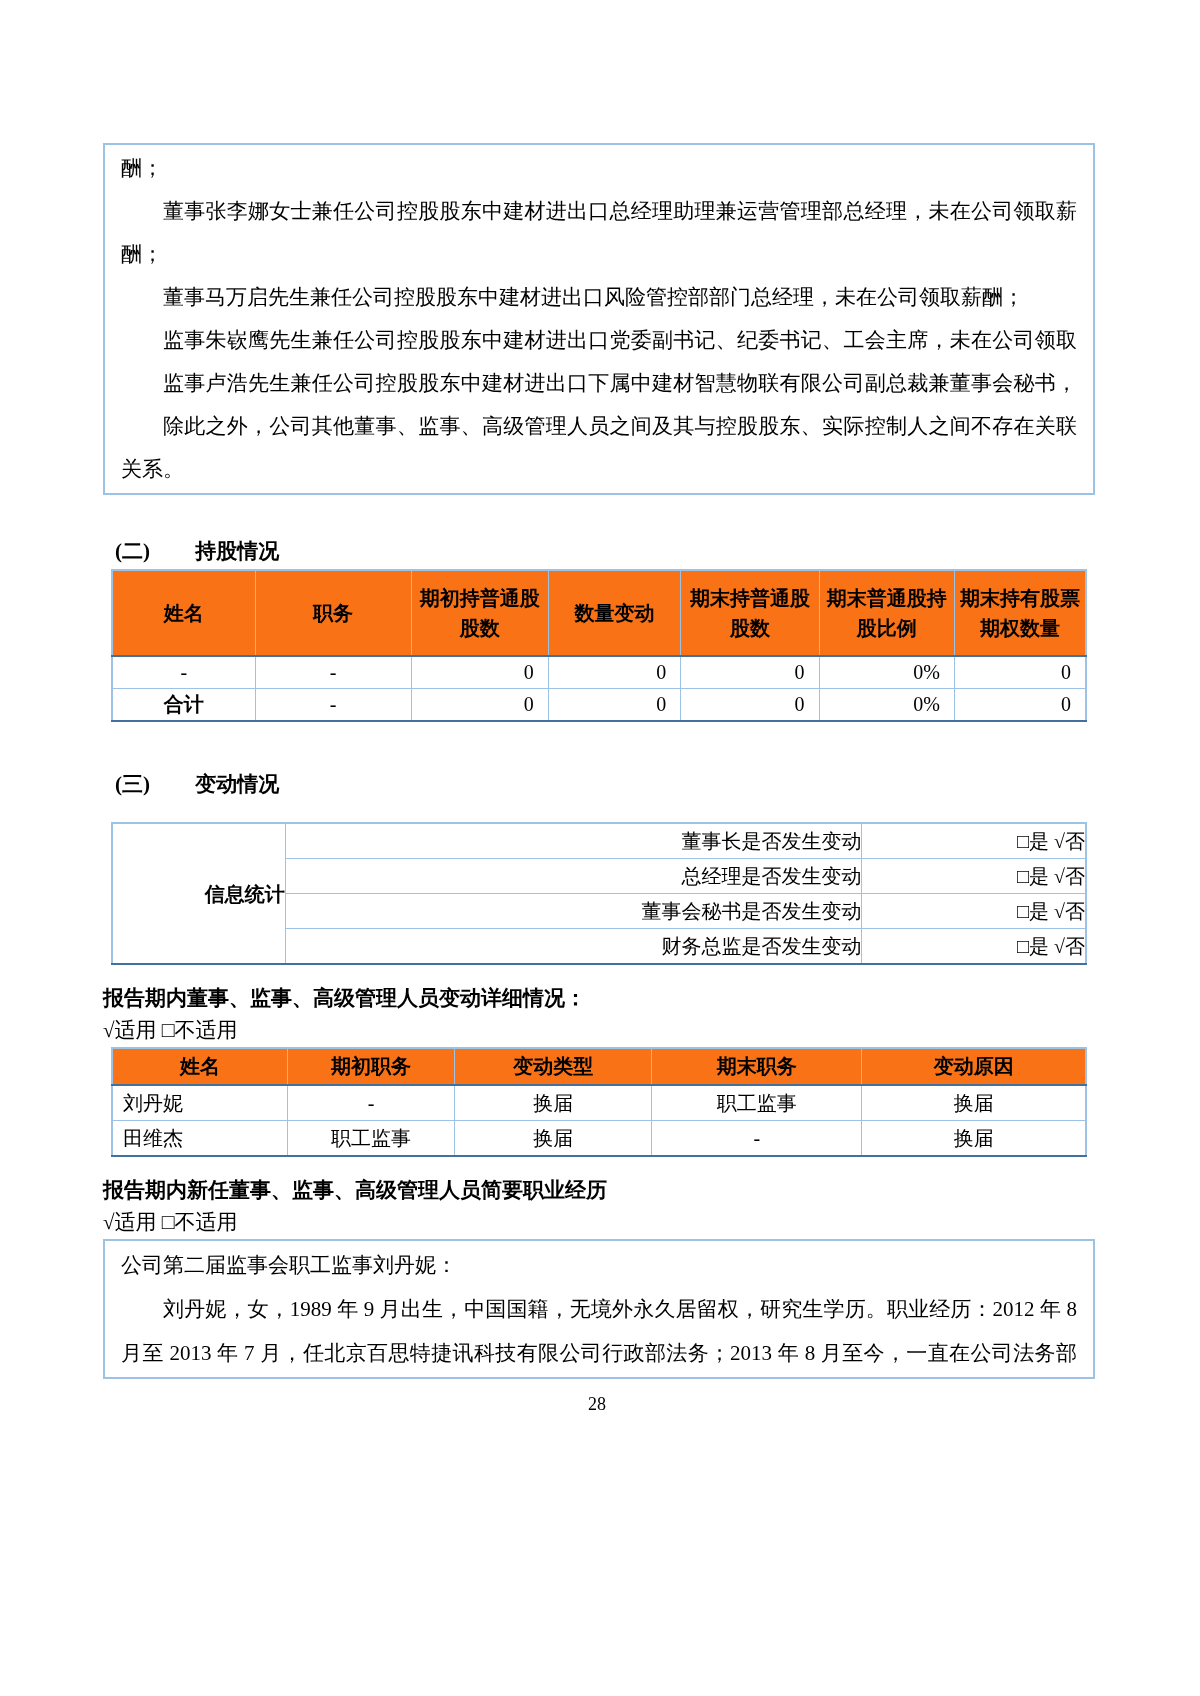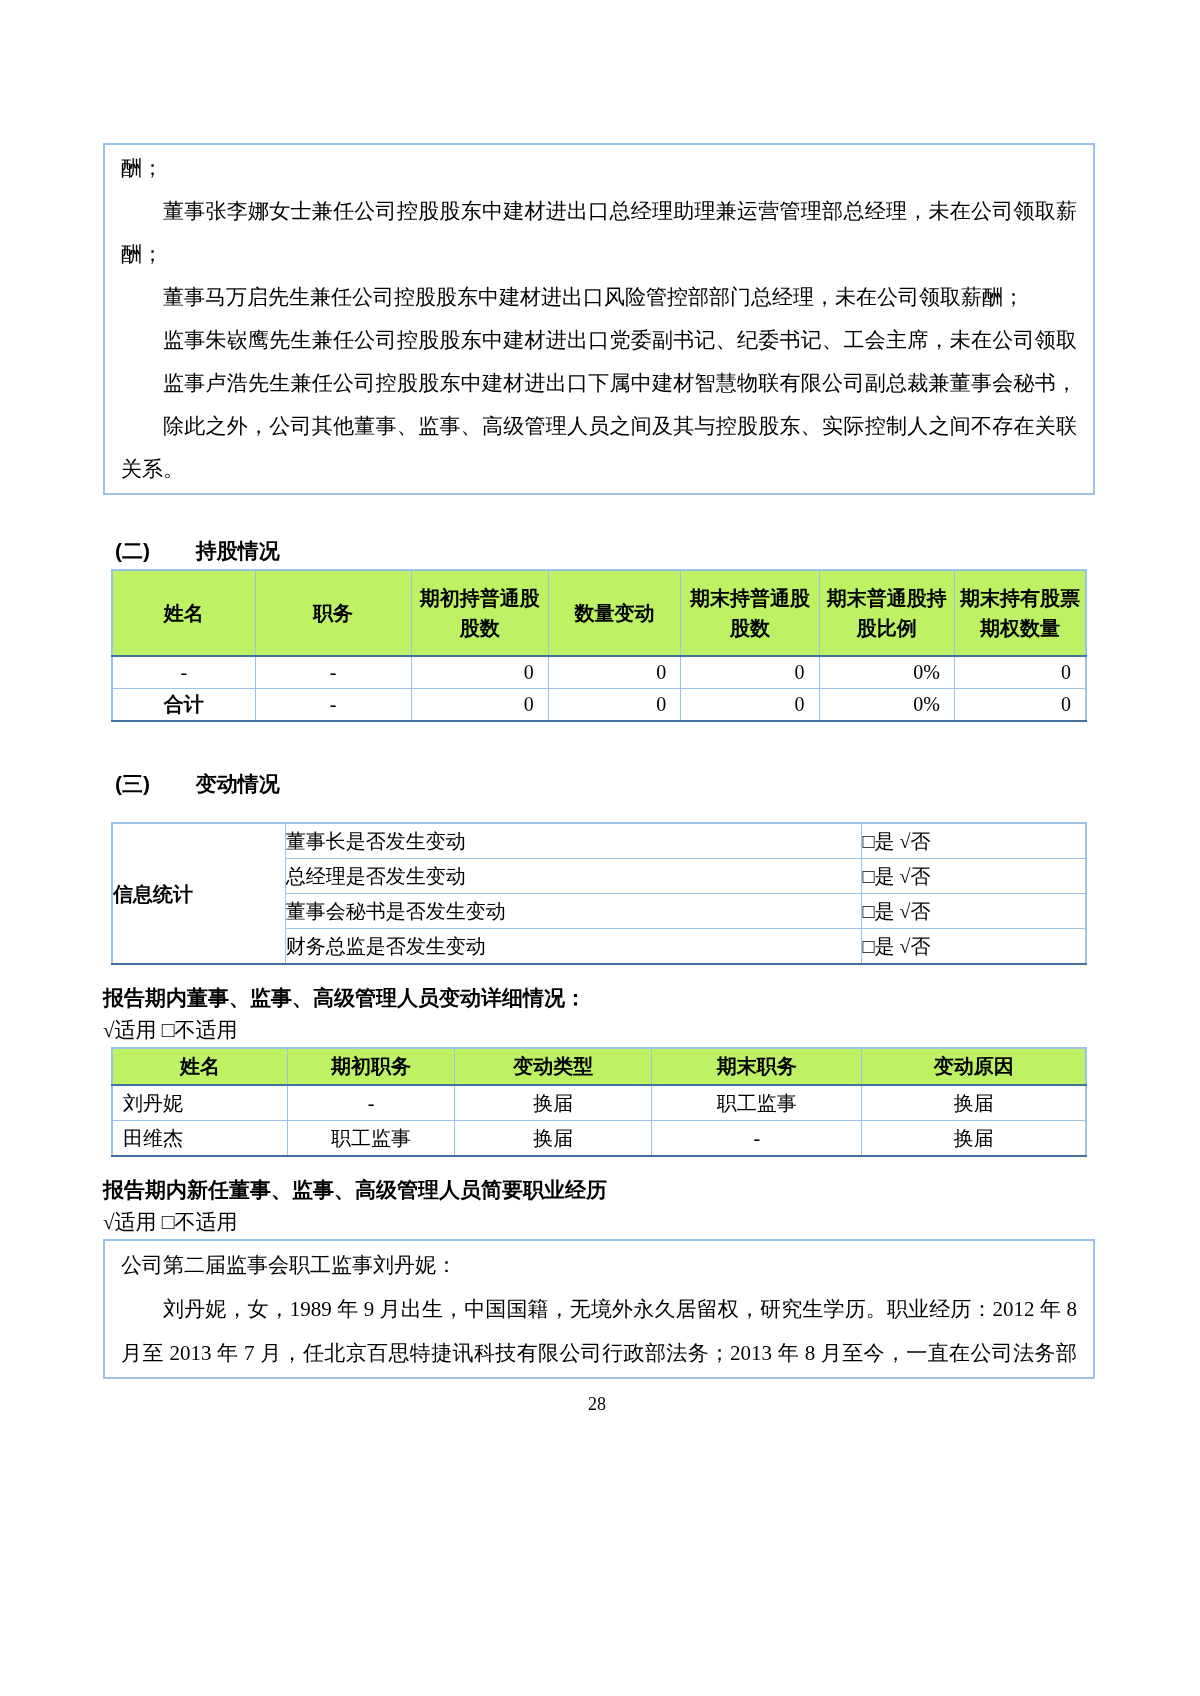--- a/index.html
+++ b/index.html
@@ -20,51 +20,51 @@
     padding:2px 16px;
     background:#fff;
   }
   .ln{margin:0;line-height:43px;}
   .ln.indent{text-indent:42px;}
   .ln.fill{text-align:justify;text-align-last:justify;}
 
   
   .section-heading{
     margin:42px 0 0 12px;
-    font-family:Liberation Sans, sans-serif;
+    font-family:Liberation Serif, serif;
     font-size:21px;font-weight:bold;line-height:28px;
   }
   .section-heading .title{margin-left:40px;}
 
   .unit-line{
     margin-top:30px;box-sizing:border-box;width:984px;
     text-align:right;line-height:26px;padding-right:6px;
   }
 
   
   .tbl{
     border-collapse:collapse;table-layout:fixed;
     margin-left:8px;width:976px;
     font-size:20px;
     border:2px solid #9CC2E5;
     border-bottom:2px solid #41719C;
     background:#fff;
   }
   .tbl th,.tbl td{border:1px solid #9CC2E5;overflow:hidden;padding:0;}
-  .tbl thead tr{background:#bef264;}
+  .tbl thead tr{background:#f97316;}
   .tbl th{font-weight:bold;line-height:30px;padding:12px 4px;border-bottom:2px solid #41719C;text-align:center;}
   .ctr{text-align:center;}
   .num{text-align:right;padding-right:14px !important;}
   .bold{font-weight:bold;}
 
   .tbl-shareholding{margin-top:4px;}
   .tbl-shareholding td{height:31px;line-height:31px;}
 
   .tbl-info{margin-top:24px;}
-  .tbl-info td{height:34px;line-height:34px;text-align:left;margin-left:40px;}
+  .tbl-info td{height:34px;line-height:34px;text-align:right;margin-left:40px;}
   .tbl-info .label-cell{font-weight:bold;}
 
   .sub-heading{
     margin-top:20px;
     font-family:"Liberation Sans","DejaVu Sans",sans-serif;
     font-weight:bold;font-size:21px;line-height:26px;
   }
   .applicability{margin-top:6px;font-size:21px;line-height:26px;}
 
   .tbl-changes{margin-top:4px;}

